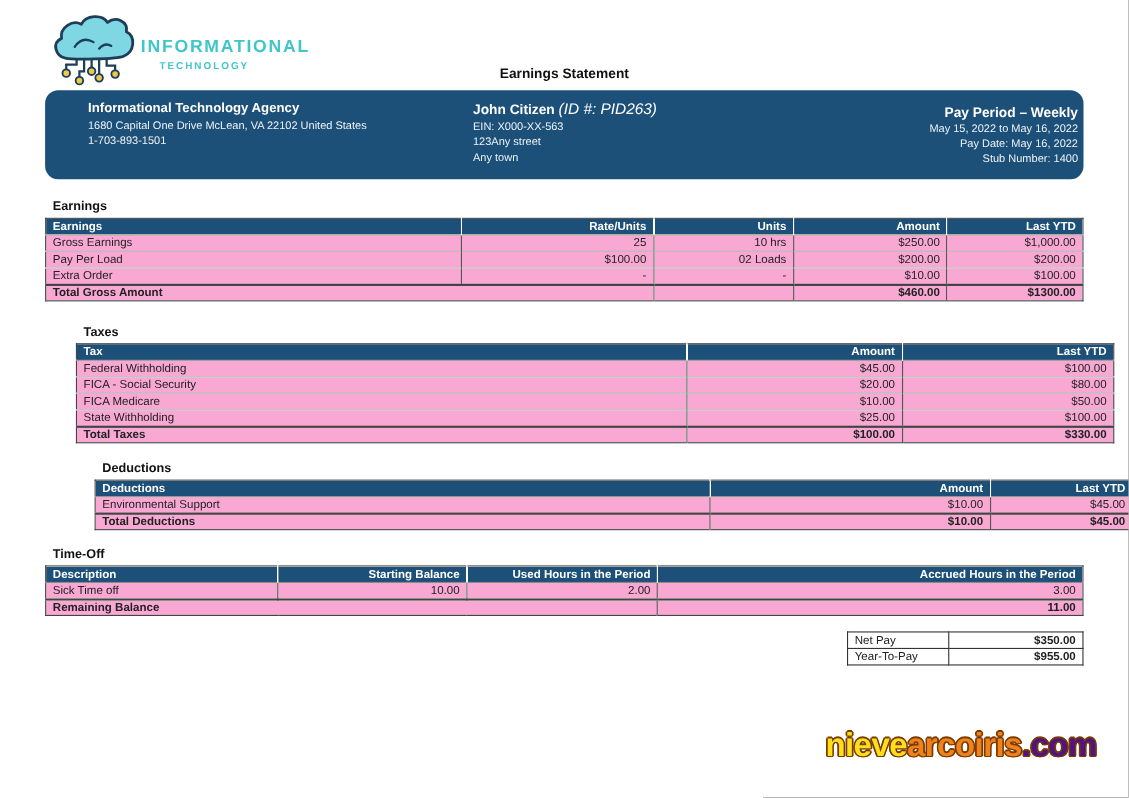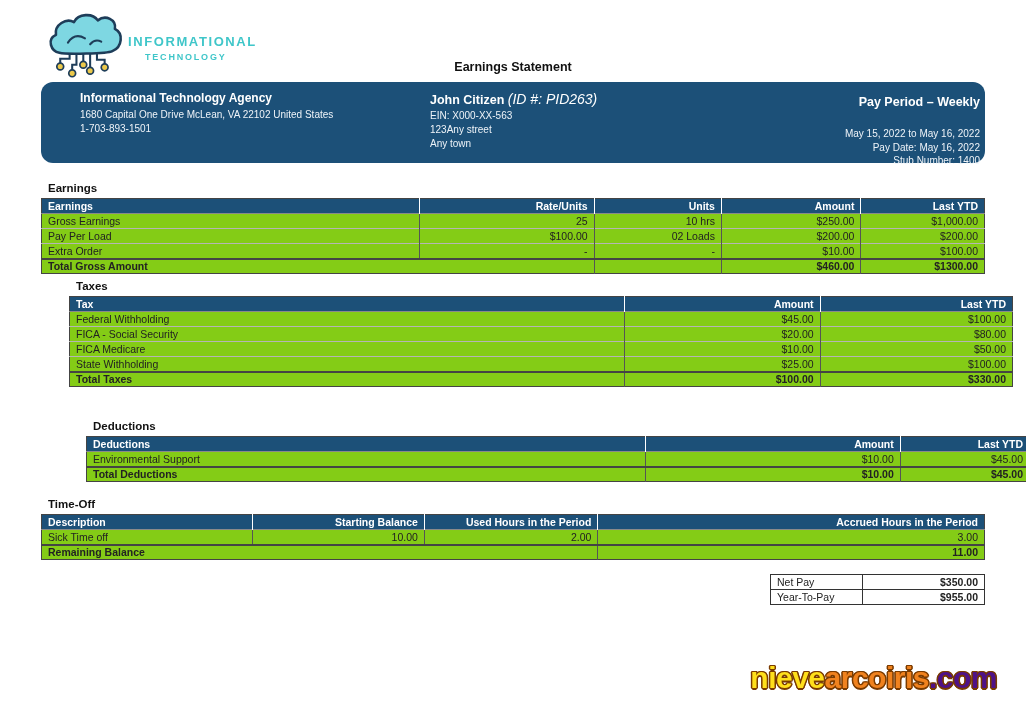--- a/index.html
+++ b/index.html
@@ -16,47 +16,47 @@
   *{box-sizing:border-box;}
   html,body{margin:0;padding:0;background:#888;}
   .page{
     position:relative;width:1026px;height:725px;background:#fff;
     font-family:"Liberation Sans",sans-serif;overflow:hidden;margin:0 auto;
   }
   
   .logo{position:absolute;left:44px;top:8px;display:flex;align-items:flex-start;}
   .logo svg{width:82px;height:76px;}
   .logo-text{margin-top:26px;margin-left:2px;}
-  .logo-line1{color:var(--logo-teal);font-weight:bold;font-size:13px;letter-spacing:1.6px;}
+  .logo-line1{color:var(--logo-teal);font-weight:bold;font-size:16px;letter-spacing:1.6px;}
   .logo-line2{color:var(--logo-teal);font-weight:bold;font-size:9px;letter-spacing:1.8px;margin-left:17px;margin-top:3px;}
   
   .doc-title{position:absolute;top:60px;left:0;width:1026px;text-align:center;
     font-size:12.5px;font-weight:bold;color:#111;}
   
   .header-bar{position:absolute;left:41px;top:82px;width:944px;height:81px;
     background:var(--accent-blue);border-radius:12px;color:#fff;}
   .hb-company{position:absolute;left:39px;top:9px;}
   .hb-company-name{font-size:12px;font-weight:600;margin-bottom:3px;}
   .hb-line{font-size:10px;line-height:14px;color:#eef3f8;}
   .hb-emp{position:absolute;left:389px;top:9px;}
   .hb-emp-name{font-size:12.5px;font-weight:bold;margin-bottom:2px;}
   .hb-emp-id{font-size:14px;font-style:italic;font-weight:normal;}
   .hb-pay{position:absolute;right:5px;top:13px;text-align:right;}
-  .hb-pay-title{font-size:12.5px;font-weight:bold;margin-bottom:18px;}
+  .hb-pay-title{font-size:12.5px;font-weight:bold;margin-bottom:2px;}
   .hb-pay-line{font-size:10px;line-height:13.5px;color:#eef3f8;}
   
   .section{position:absolute;left:41px;width:780px;}
-  #sec-earnings{top:182px;} #sec-taxes{top:280px;padding-left:28px;} #sec-deductions{top:420px;padding-left:45px;} #sec-timeoff{top:498px;}
+  #sec-earnings{top:182px;} #sec-taxes{top:296px;padding-left:28px;} #sec-deductions{top:420px;padding-left:45px;} #sec-timeoff{top:498px;}
   .section-heading{font-size:11.5px;font-weight:bold;color:#111;margin:0 0 4px 7px;}
   table.data{width:944px;border-collapse:collapse;table-layout:fixed;
     font-size:10.5px;color:#222;border:1px solid #444;}
   table.data thead th{background:var(--accent-blue);color:#fff;font-weight:bold;
     height:15px;padding:0 6px;text-align:right;border-left:1px solid rgba(255,255,255,.55);overflow:hidden;white-space:nowrap;}
   table.data thead th:first-child{text-align:left;border-left:none;}
-  table.data tbody td{height:15px;padding:0 6px;text-align:right;background:#84cc16;
+  table.data tbody td{height:15px;padding:0 6px;text-align:right;background:#f9a8d4;
     border-left:1px solid #555;border-top:1px solid #b5b5b5;overflow:hidden;white-space:nowrap;}
   table.data tbody td:first-child{text-align:left;border-left:none;}
   table.data tbody tr:first-child td{border-top:1px solid #8a8a8a;}
   table.data tbody tr.total td{font-weight:bold;border-top:2px solid #444;}
   
   .summary{position:absolute;left:770px;top:574px;width:215px;border-collapse:collapse;
     table-layout:fixed;font-size:10.5px;color:#222;border:1.5px solid #333;padding-left:39px;}
   .summary td{height:15px;padding:0 6px;border:1px solid #333;background:#fff;overflow:hidden;white-space:nowrap;}
   .summary td.lbl{text-align:left;}
   .summary td.val{text-align:right;font-weight:bold;}

